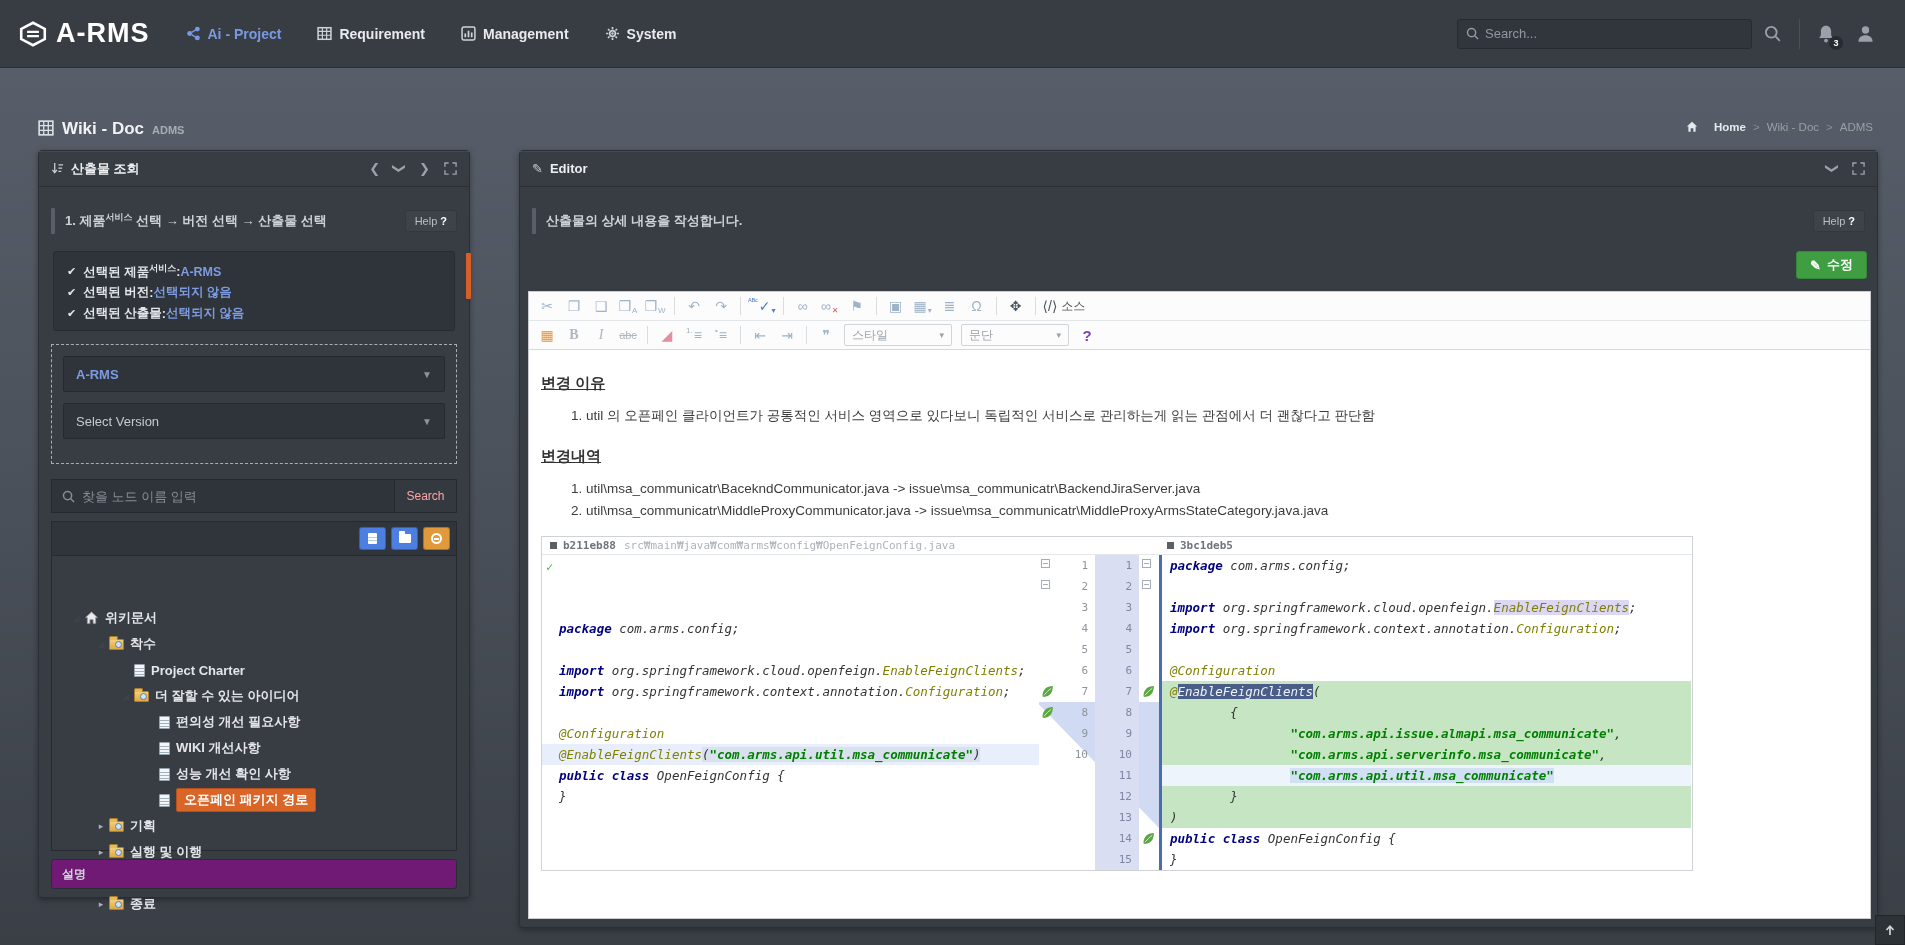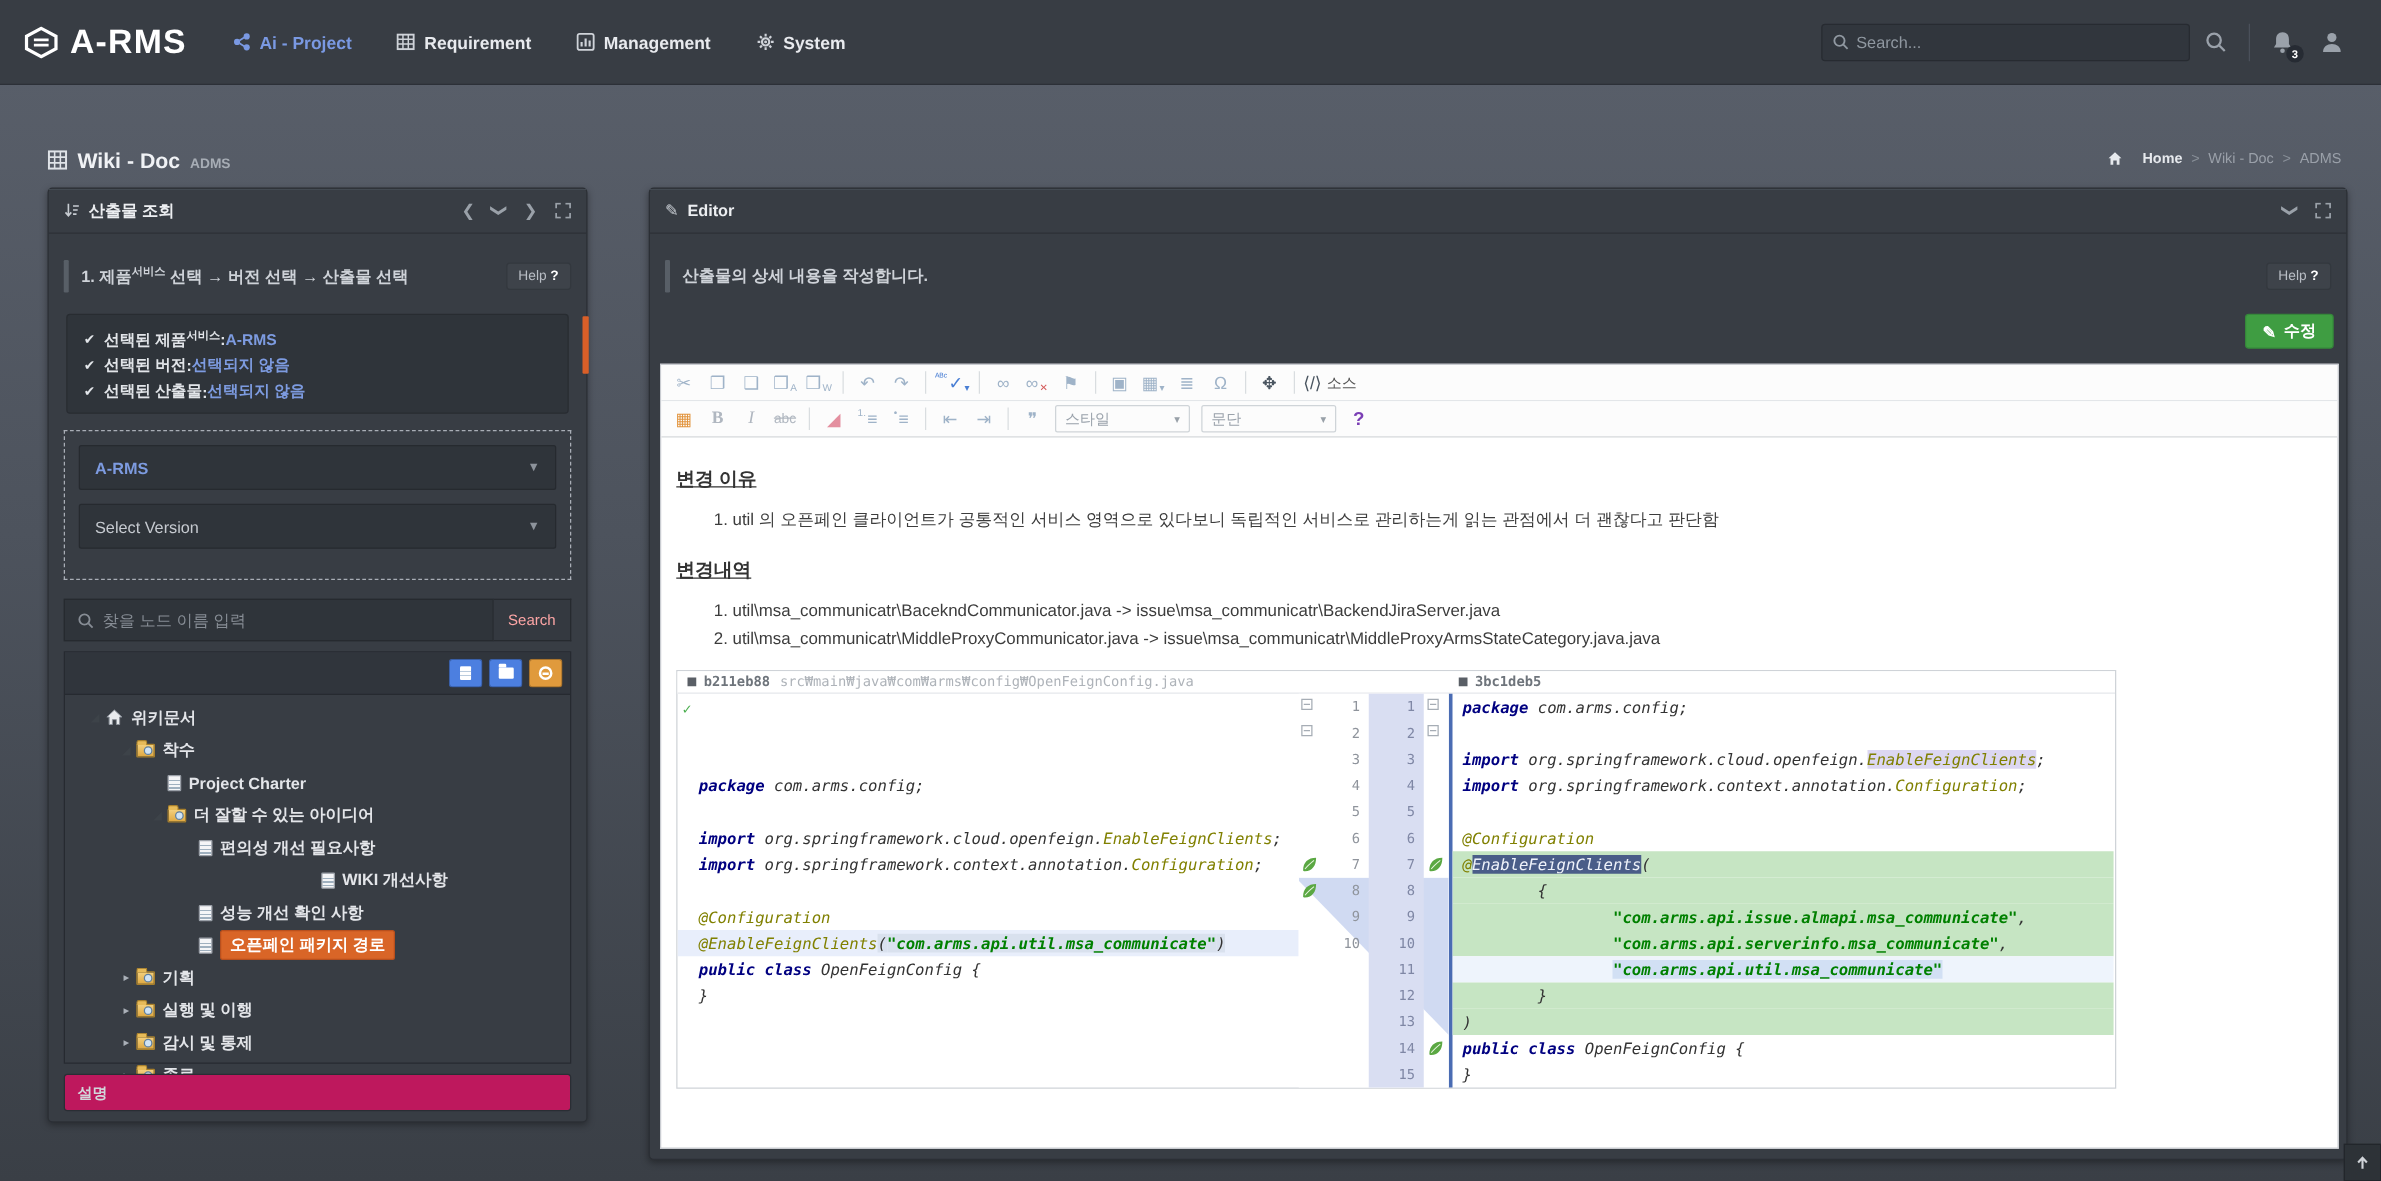--- a/index.html
+++ b/index.html
@@ -107,21 +107,21 @@
   .tree-label { margin-left:6px; font-weight:bold; white-space:nowrap; }
   .tree-row.selected .tree-label { background:#d96527; border:1px solid #b84f1d; color:#fff; padding:2px 7px; border-radius:2px;}
   .cfolder { width:15px; height:11px; background:linear-gradient(#f3cf7c,#dfa943); border:1px solid #a8802c;
     border-radius:1px; position:relative; }
   .cfolder::before { content:""; position:absolute; top:-4px; left:-1px; width:7px; height:3px;
     background:#e7bb59; border:1px solid #a8802c; border-bottom:none; border-radius:2px 2px 0 0;}
   .cfolder::after { content:""; position:absolute; right:1px; bottom:1px; width:5px; height:5px;
     border-radius:50%; background:#cfe3f5; border:1px solid #5f7f9e; }
   .cdoc { width:11px; height:13px; background:#f4f5f7; border:1px solid #9aa0a8; border-radius:1px;
     background-image:linear-gradient(transparent 3px,#9fb0bf 3px,#9fb0bf 4px,transparent 4px,transparent 6px,#9fb0bf 6px,#9fb0bf 7px,transparent 7px,transparent 9px,#9fb0bf 9px,#9fb0bf 10px,transparent 10px);}
-  .desc-bar { position:absolute; left:12px; right:12px; top:708px; height:30px; background:#be185d;
+  .desc-bar { position:absolute; left:12px; right:12px; top:708px; height:30px; background:#701a75;
     border:1px solid #2a2e34; border-radius:3px; display:flex; align-items:center; padding:0 10px;
     font-size:12px; font-weight:bold; color:#d2d5da; }
 
   
   .ed-instr { position:absolute; left:12px; right:12px; top:48px; height:44px; display:flex; align-items:center;}
   .edit-btn { position:absolute; right:10px; top:100px; height:28px; background:#3f9d42; border:1px solid #35873a;
     border-radius:3px; color:#fff; font-size:13px; font-weight:bold; padding:0 13px; display:flex;
     align-items:center; gap:6px; cursor:pointer; }
   .white-box { position:absolute; left:8px; top:140px; width:1343px; height:628px; background:#fff;
     border:1px solid #c9ccd1; color:#333; overflow:hidden; }
@@ -388,21 +388,21 @@
           <span class="wdoc"></span>
         </span>
       <span class="tbtn blue">
           <span class="wfold"></span>
         </span>
       <span class="tbtn orange">
           <span class="wminus"></span>
         </span>
     </div>
     <div class="tree-list" id="tree-list">
-        <div class="tree-row" style="padding-left: 18px;">
+        <div class="tree-row" style="padding-left: 18px; margin-top: 44px;">
           <span class="exp open">◢</span>
           <span style="display: inline-flex;">
             <svg width="15" height="14" viewBox="0 0 14 14">
               <path d="M7 1 L13 6.6 H11.2 V12.6 H8.6 V8.7 H5.4 V12.6 H2.8 V6.6 H1 Z" fill="#e9ebee" stroke="#8d939b" stroke-width="0.8"></path>
             </svg>
           </span>
           <span class="tree-label">위키문서</span>
         </div>
         <div class="tree-row" style="padding-left: 43px;">
           <span class="exp open">◢</span>
@@ -417,21 +417,21 @@
         <div class="tree-row" style="padding-left: 68px;">
           <span class="exp open">◢</span>
           <span class="cfolder"></span>
           <span class="tree-label">더 잘할 수 있는 아이디어</span>
         </div>
         <div class="tree-row" style="padding-left: 93px;">
           <span class="exp"></span>
           <span class="cdoc"></span>
           <span class="tree-label">편의성 개선 필요사항</span>
         </div>
-        <div class="tree-row" style="padding-left: 93px; justify-content: center;">
+        <div class="tree-row" style="padding-left: 93px;">
           <span class="exp"></span>
           <span class="cdoc"></span>
           <span class="tree-label">WIKI 개선사항</span>
         </div>
         <div class="tree-row" style="padding-left: 93px;">
           <span class="exp"></span>
           <span class="cdoc"></span>
           <span class="tree-label">성능 개선 확인 사항</span>
         </div>
         <div class="tree-row selected" style="padding-left: 93px;">

